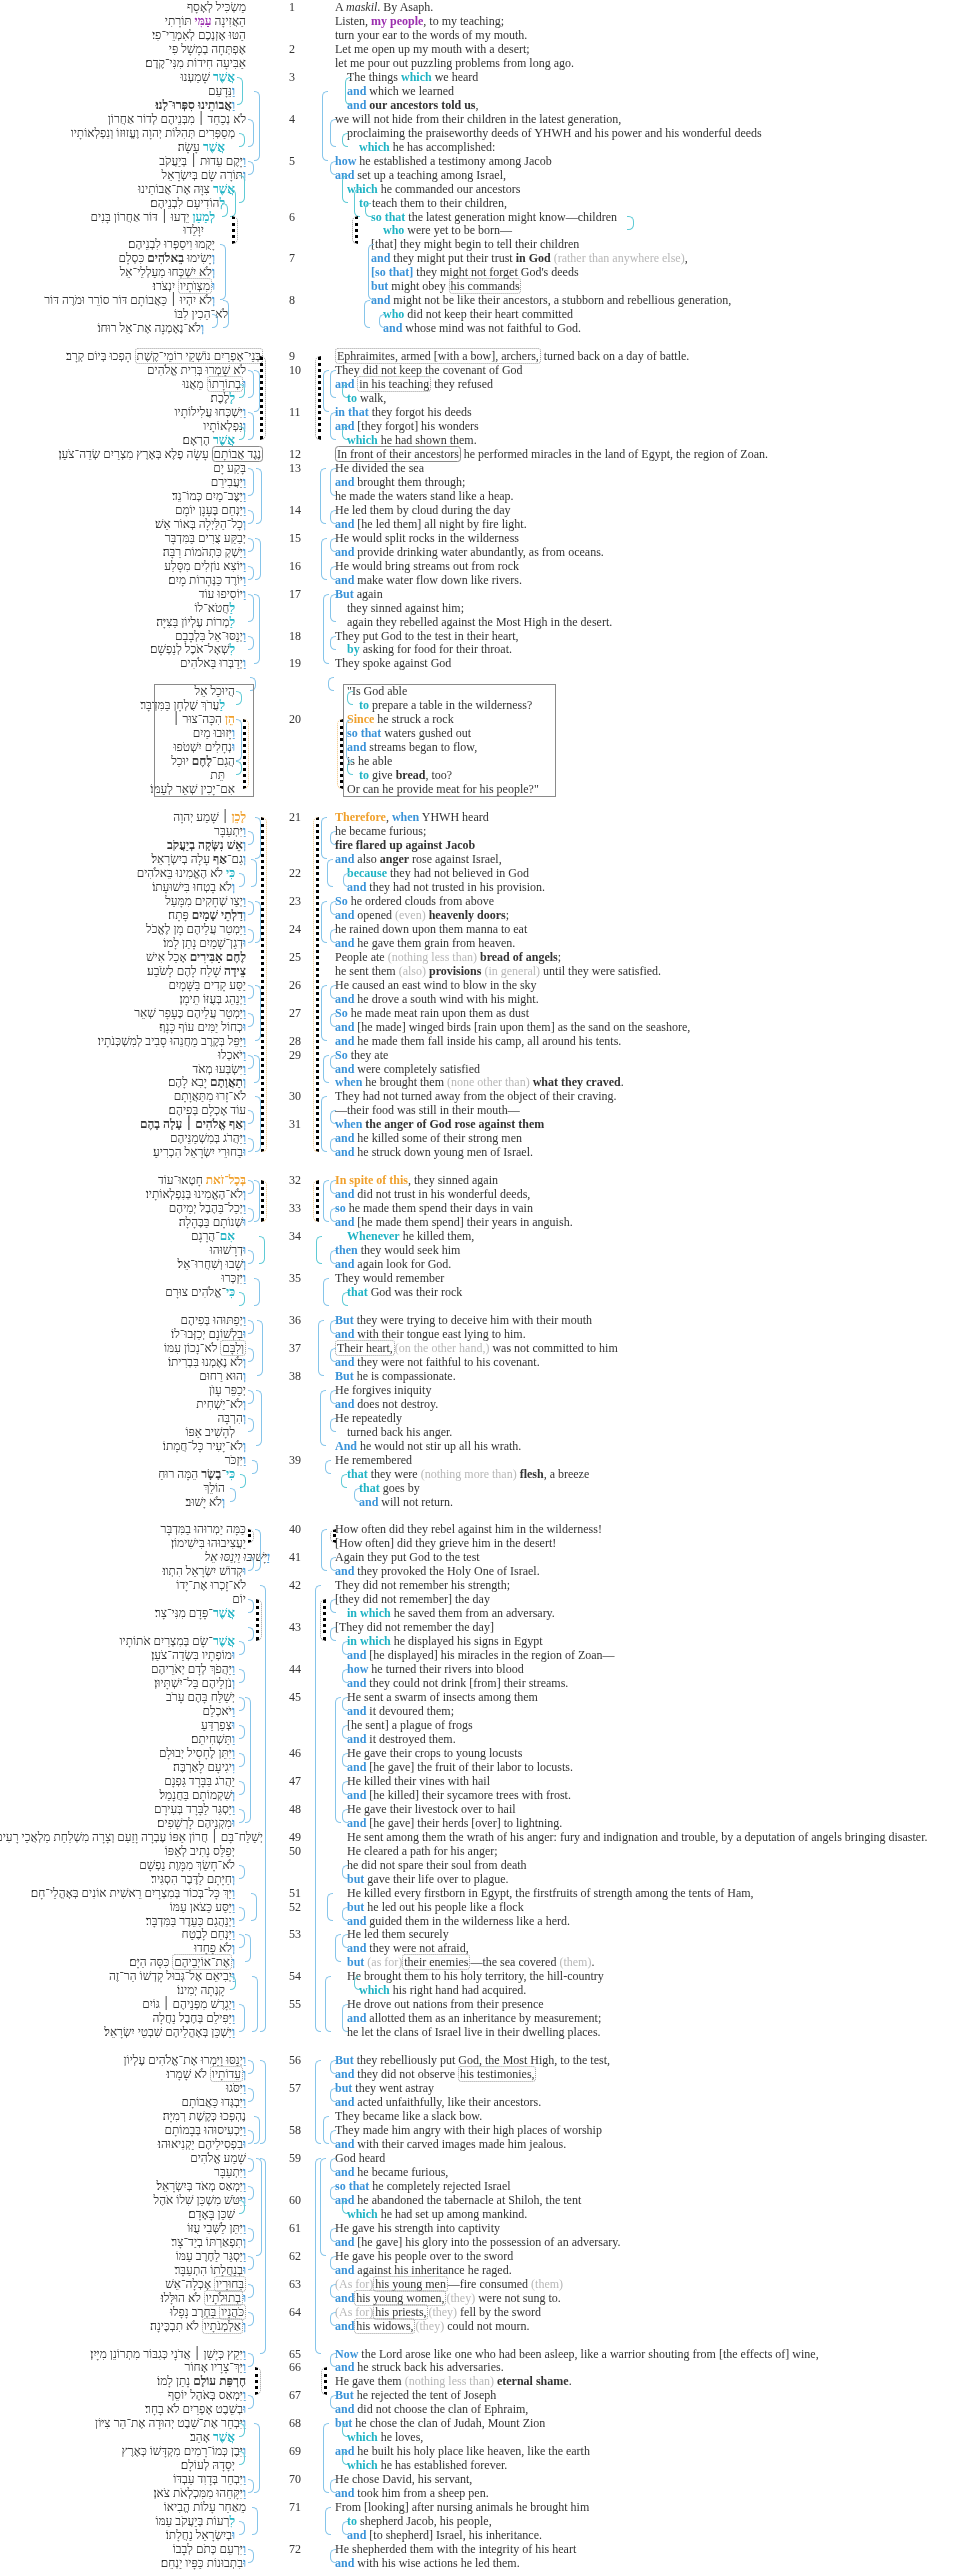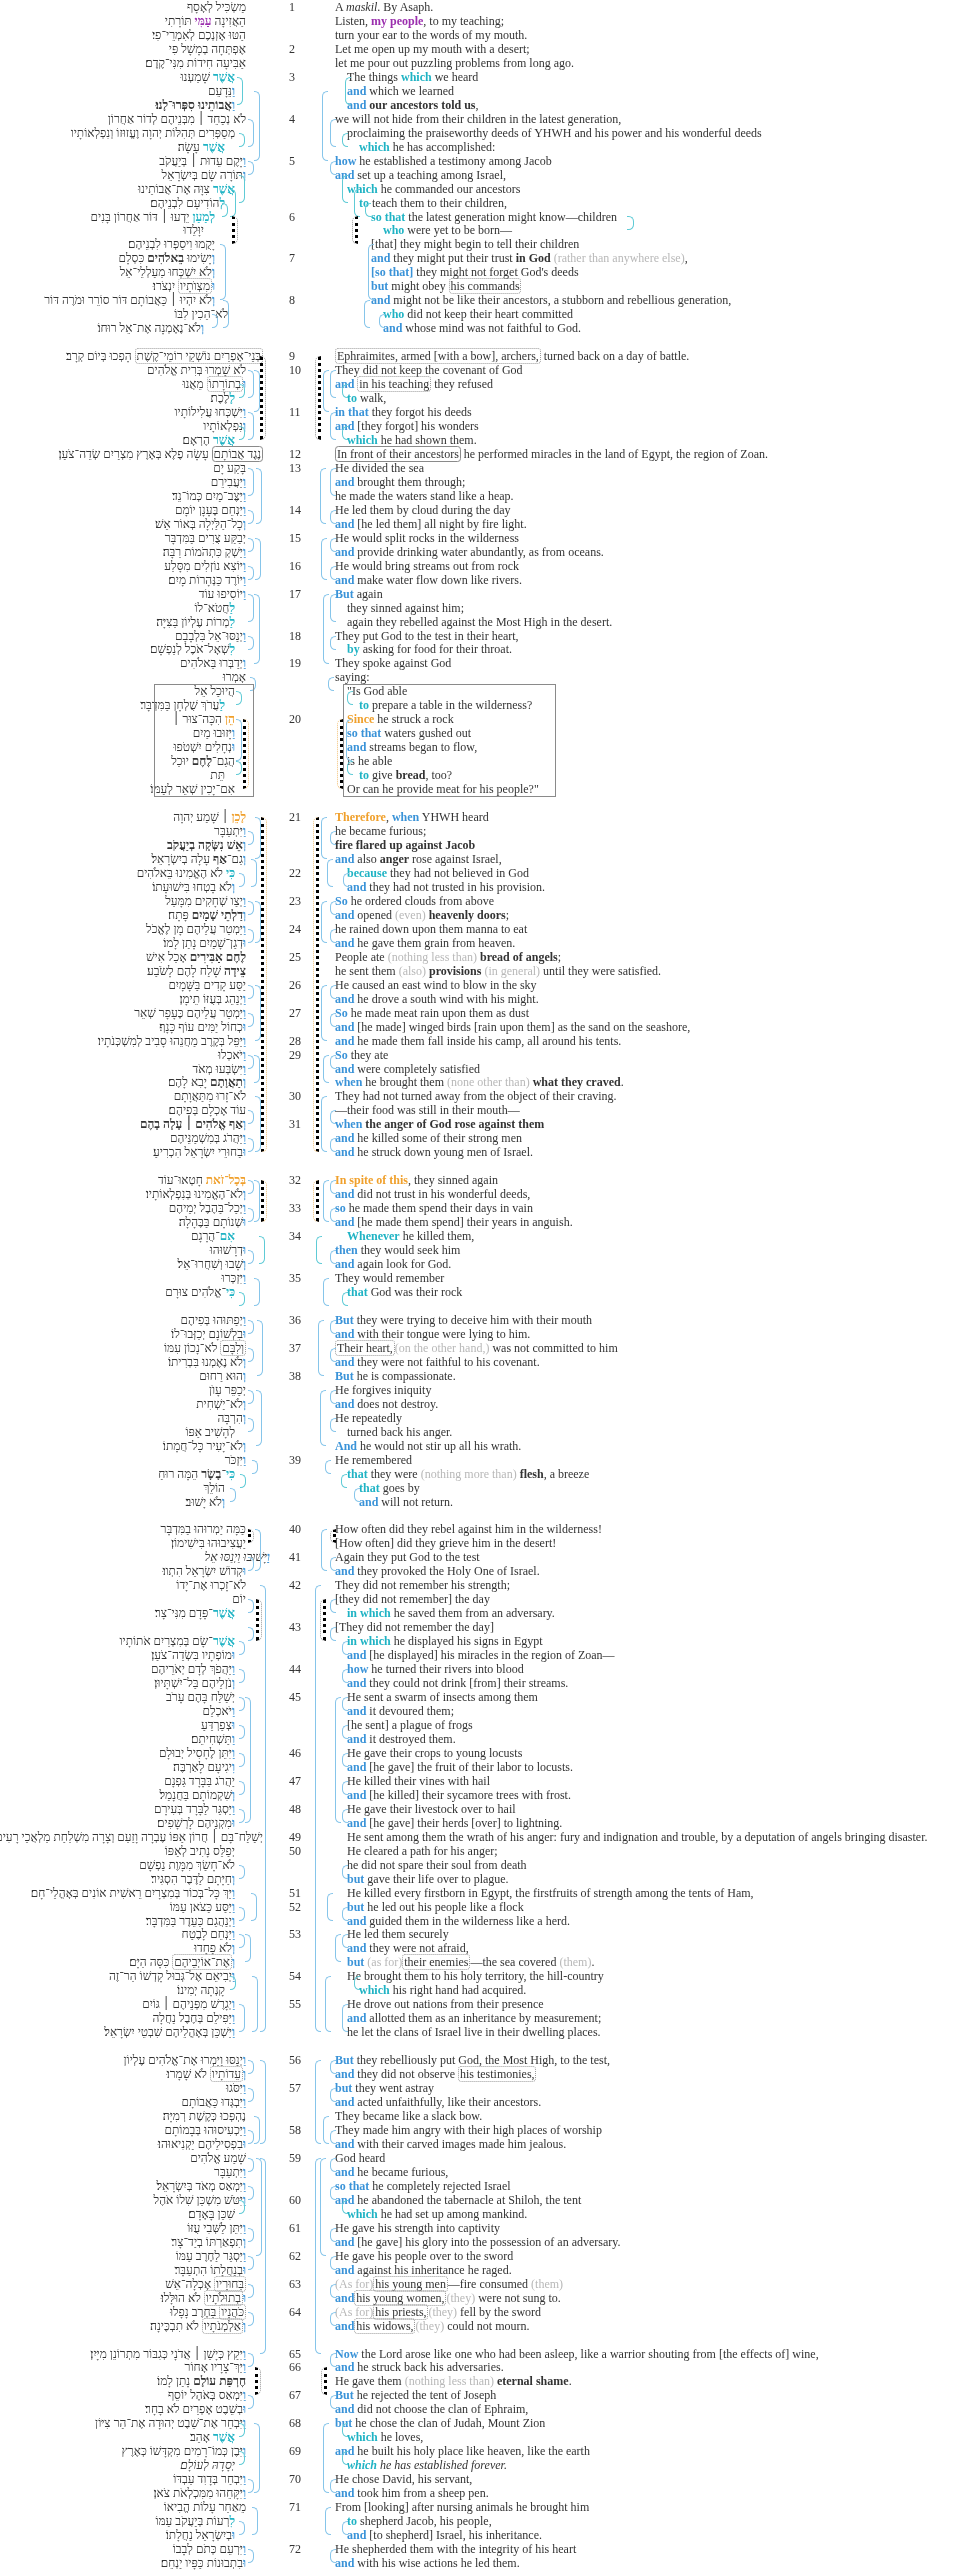--- a/index.html
+++ b/index.html
@@ -232,24 +232,20 @@
     </div>
     <div class="row" style="top: 642px;">
       <div class="he" style="right: 719px;"><span class="seg-r">לִ</span><span class="seg-t">שְׁאָל־אֹכֶל לְנַפְשָׁם׃</span></div>
       <div class="en" style="left: 347px;"><span class="seg-r">by</span><span class="seg-t"> asking for food for their throat.</span></div>
     </div>
     <div class="row" style="top: 656px;">
       <div class="he" style="right: 708px;"><span class="seg-c">וַ</span><span class="seg-t">יְדַבְּרוּ בֵּאלֹהִים</span></div>
       <span class="vnum">19</span>
       <div class="en" style="left: 335px;"><span class="seg-t">They spoke against God</span></div>
     </div>
-    <div class="row" style="top: 670px;">
-      <div class="he" style="right: 708px;"><span class="seg-t">אָמְרוּ</span></div>
-      <div class="en" style="left: 335px;"><span class="seg-t">saying:</span></div>
-    </div>
     <div class="row" style="top: 684px;">
       <div class="he" style="right: 719px;"><span class="seg-t">הֲיוּכַל אֵל</span></div>
       <div class="en" style="left: 347px;"><span class="seg-t">"Is God able</span></div>
     </div>
     <div class="row" style="top: 698px;">
       <div class="he" style="right: 729px;"><span class="seg-r">לַ</span><span class="seg-t">עֲרֹךְ שֻׁלְחָן בַּמִּדְבָּר׃</span></div>
       <div class="en" style="left: 359px;"><span class="seg-r">to</span><span class="seg-t"> prepare a table in the wilderness?</span></div>
     </div>
     <div class="row" style="top: 712px;">
       <div class="he" style="right: 719px;"><span class="seg-o">הֵן</span><span class="seg-t"> הִכָּה־צוּר ׀</span></div>
@@ -427,21 +423,21 @@
       <div class="he" style="right: 719px;"><span class="seg-r">כִּי</span><span class="seg-t">־אֱלֹהִים צוּרָם</span></div>
       <div class="en" style="left: 347px;"><span class="seg-r">that</span><span class="seg-t"> God was their rock</span></div>
     </div>
     <div class="row" style="top: 1313px;">
       <div class="he" style="right: 708px;"><span class="seg-c">וַ</span><span class="seg-t">יְפַתּוּהוּ בְּפִיהֶם</span></div>
       <span class="vnum">36</span>
       <div class="en" style="left: 335px;"><span class="seg-c">But</span><span class="seg-t"> they were trying to deceive him with their mouth</span></div>
     </div>
     <div class="row" style="top: 1327px;">
       <div class="he" style="right: 708px;"><span class="seg-c">וּ</span><span class="seg-t">בִלְשׁוֹנָם יְכַזְּבוּ־לוֹ׃</span></div>
-      <div class="en" style="left: 335px;"><span class="seg-c">and</span><span class="seg-t"> with their tongue were lying to him.</span></div>
+      <div class="en" style="left: 335px;"><span class="seg-c">and</span><span class="seg-t"> with their tongue east lying to him.</span></div>
     </div>
     <div class="row" style="top: 1341px;">
       <div class="he" style="right: 708px;"><span class="seg-x">וְלִבָּם</span><span class="seg-t"> לֹא־נָכוֹן עִמּוֹ</span></div>
       <span class="vnum">37</span>
       <div class="en" style="left: 335px;"><span class="seg-x">Their heart,</span><span class="seg-g">(on the other hand,)</span><span class="seg-t"> was not committed to him</span></div>
     </div>
     <div class="row" style="top: 1355px;">
       <div class="he" style="right: 708px;"><span class="seg-c">וְ</span><span class="seg-t">לֹא נֶאֶמְנוּ בִּבְרִיתוֹ׃</span></div>
       <div class="en" style="left: 335px;"><span class="seg-c">and</span><span class="seg-t"> they were not faithful to his covenant.</span></div>
     </div>
@@ -770,21 +766,21 @@
     </div>
     <div class="row" style="top: 2430px;">
       <div class="he" style="right: 719px;"><span class="seg-r">אֲשֶׁר</span><span class="seg-t"> אָהֵב׃</span></div>
       <div class="en" style="left: 347px;"><span class="seg-r">which</span><span class="seg-t"> he loves,</span></div>
     </div>
     <div class="row" style="top: 2444px;">
       <div class="he" style="right: 708px;"><span class="seg-c">וַ</span><span class="seg-t">יִּבֶן כְּמוֹ־רָמִים מִקְדָּשׁוֹ כְּאֶרֶץ</span></div>
       <span class="vnum">69</span>
       <div class="en" style="left: 335px;"><span class="seg-c">and</span><span class="seg-t"> he built his holy place like heaven, like the earth</span></div>
     </div>
-    <div class="row" style="top: 2458px; font-style: italic;">
+    <div class="row" style="top: 2458px;">
       <div class="he" style="right: 719px;"><span class="seg-t">יְסָדָהּ לְעוֹלָם׃</span></div>
       <div class="en" style="left: 347px;"><span class="seg-r">which</span><span class="seg-t"> he has established forever.</span></div>
     </div>
     <div class="row" style="top: 2472px;">
       <div class="he" style="right: 708px;"><span class="seg-c">וַ</span><span class="seg-t">יִּבְחַר בְּדָוִד עַבְדּוֹ</span></div>
       <span class="vnum">70</span>
       <div class="en" style="left: 335px;"><span class="seg-t">He chose David, his servant,</span></div>
     </div>
     <div class="row" style="top: 2486px;">
       <div class="he" style="right: 708px;"><span class="seg-c">וַ</span><span class="seg-t">יִּקָּחֵהוּ מִמִּכְלְאֹת צֹאן׃</span></div>

